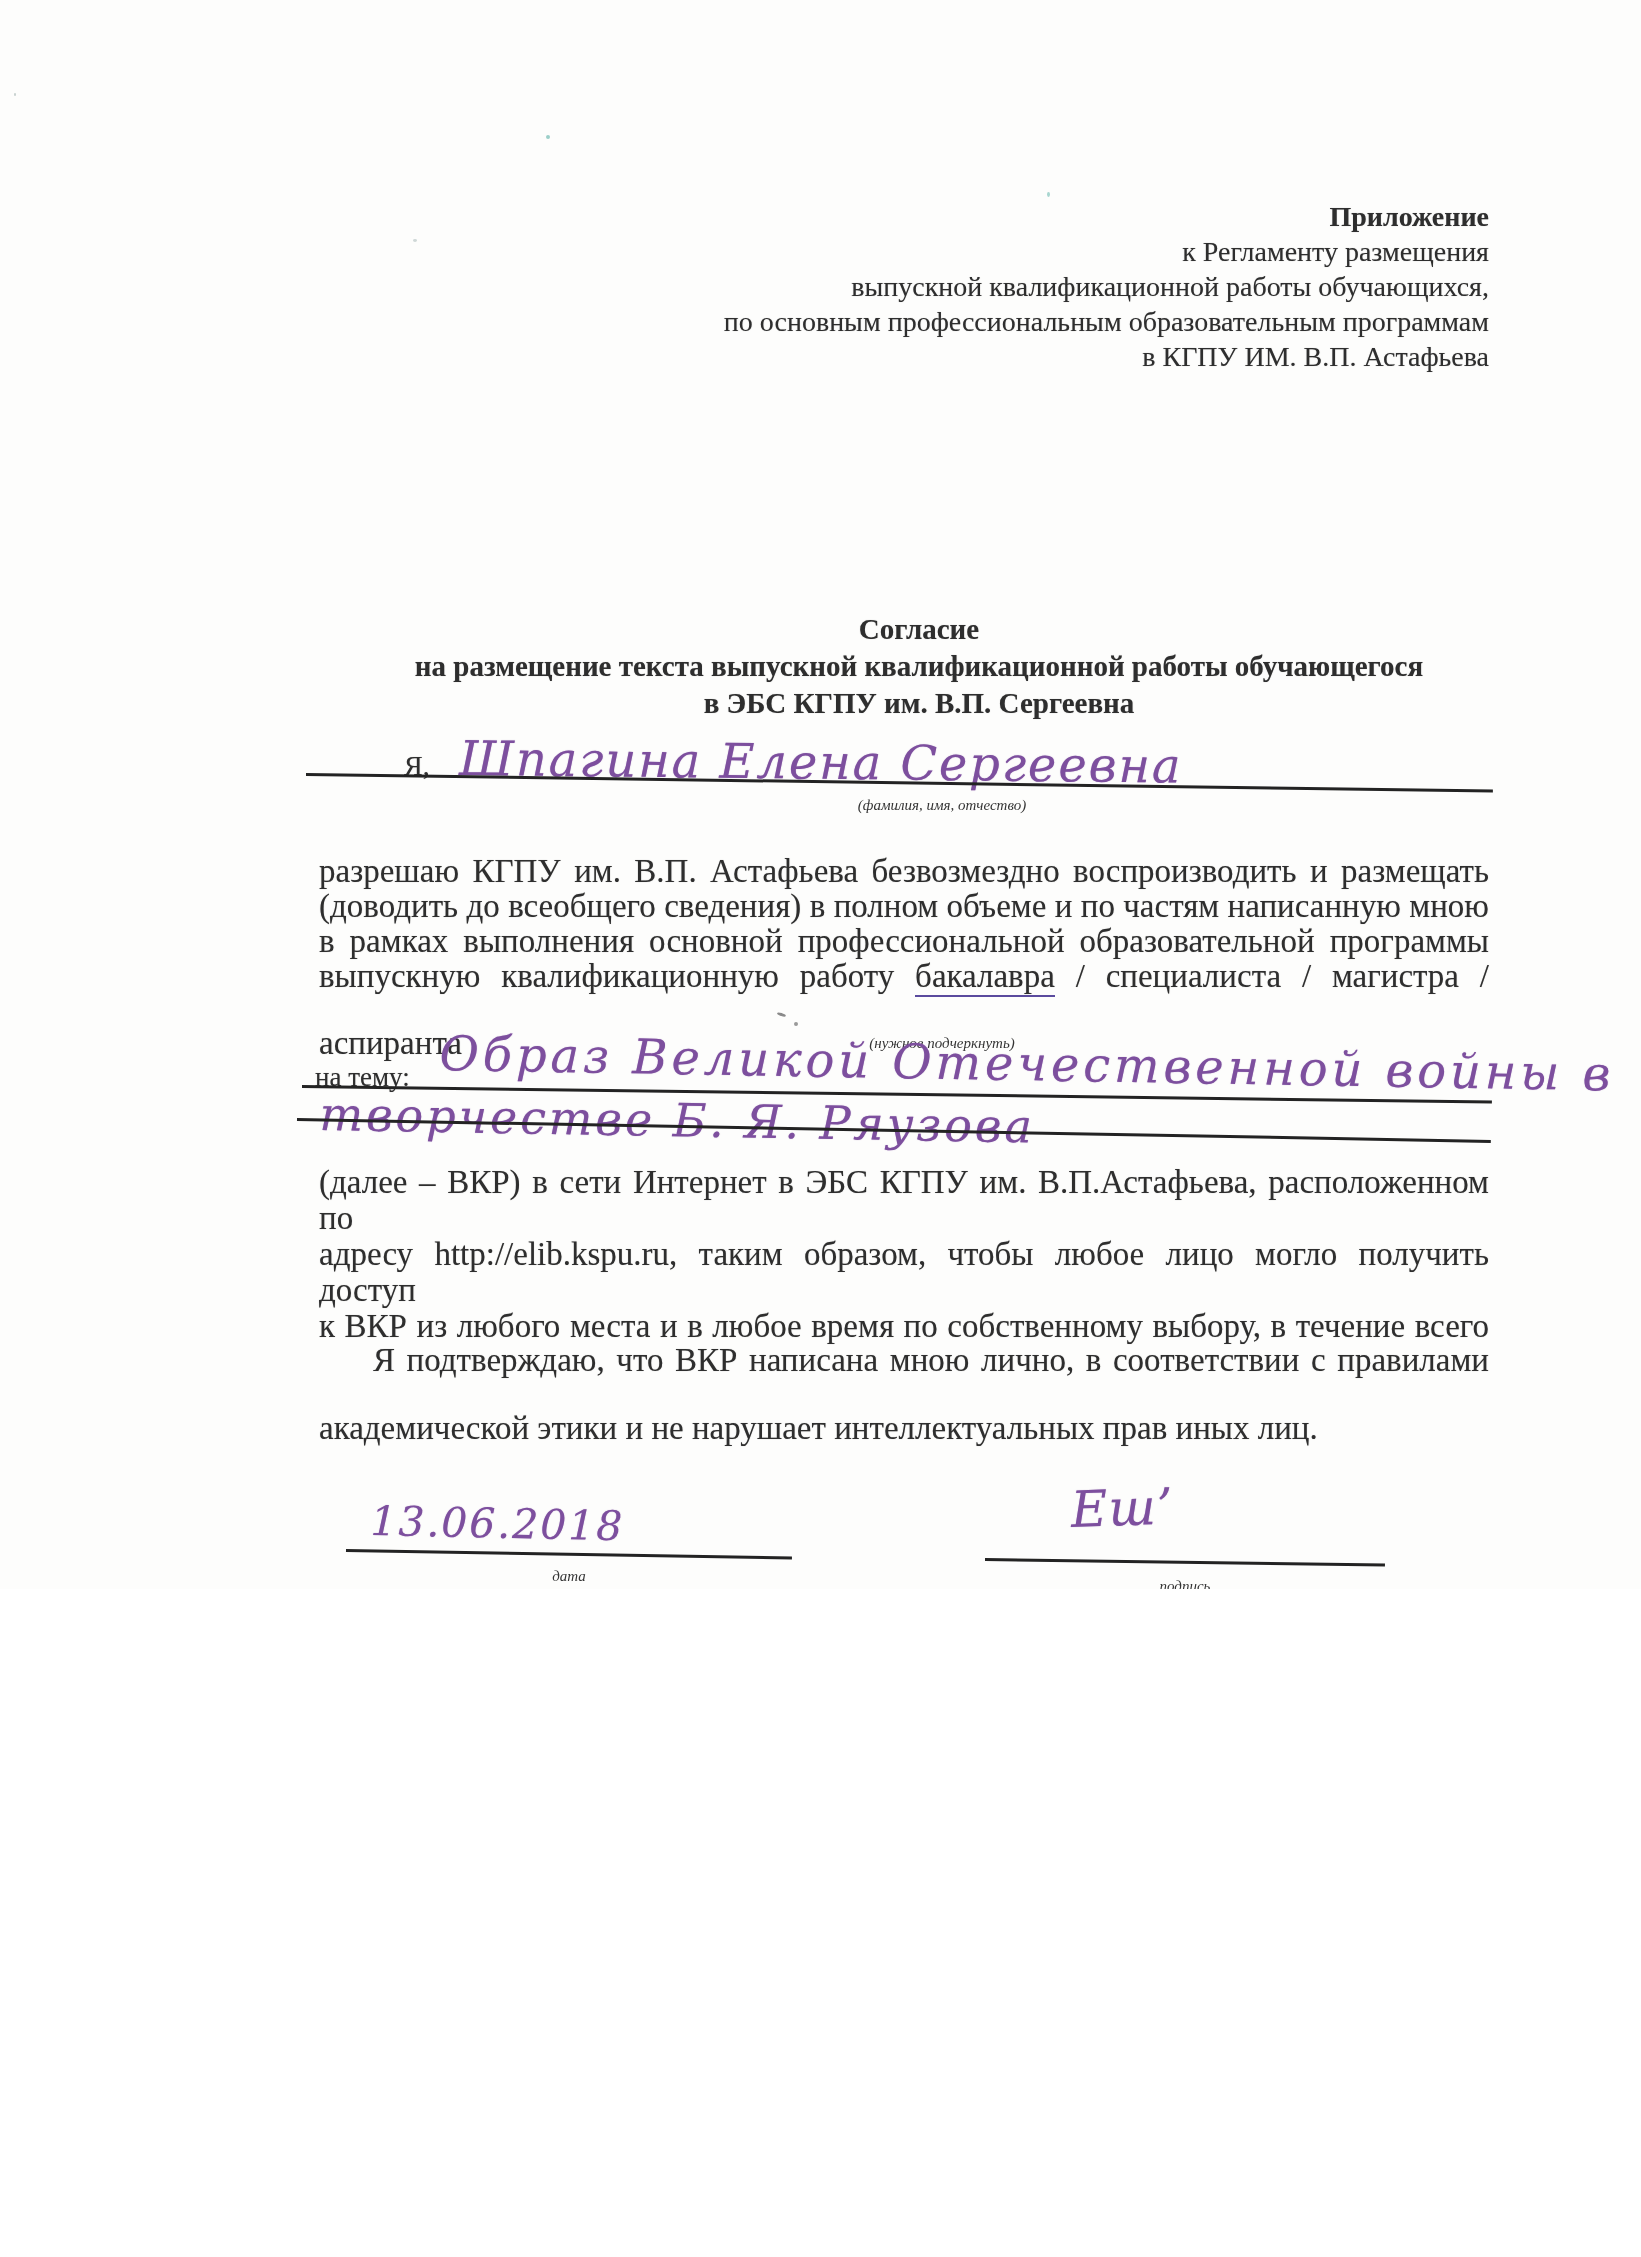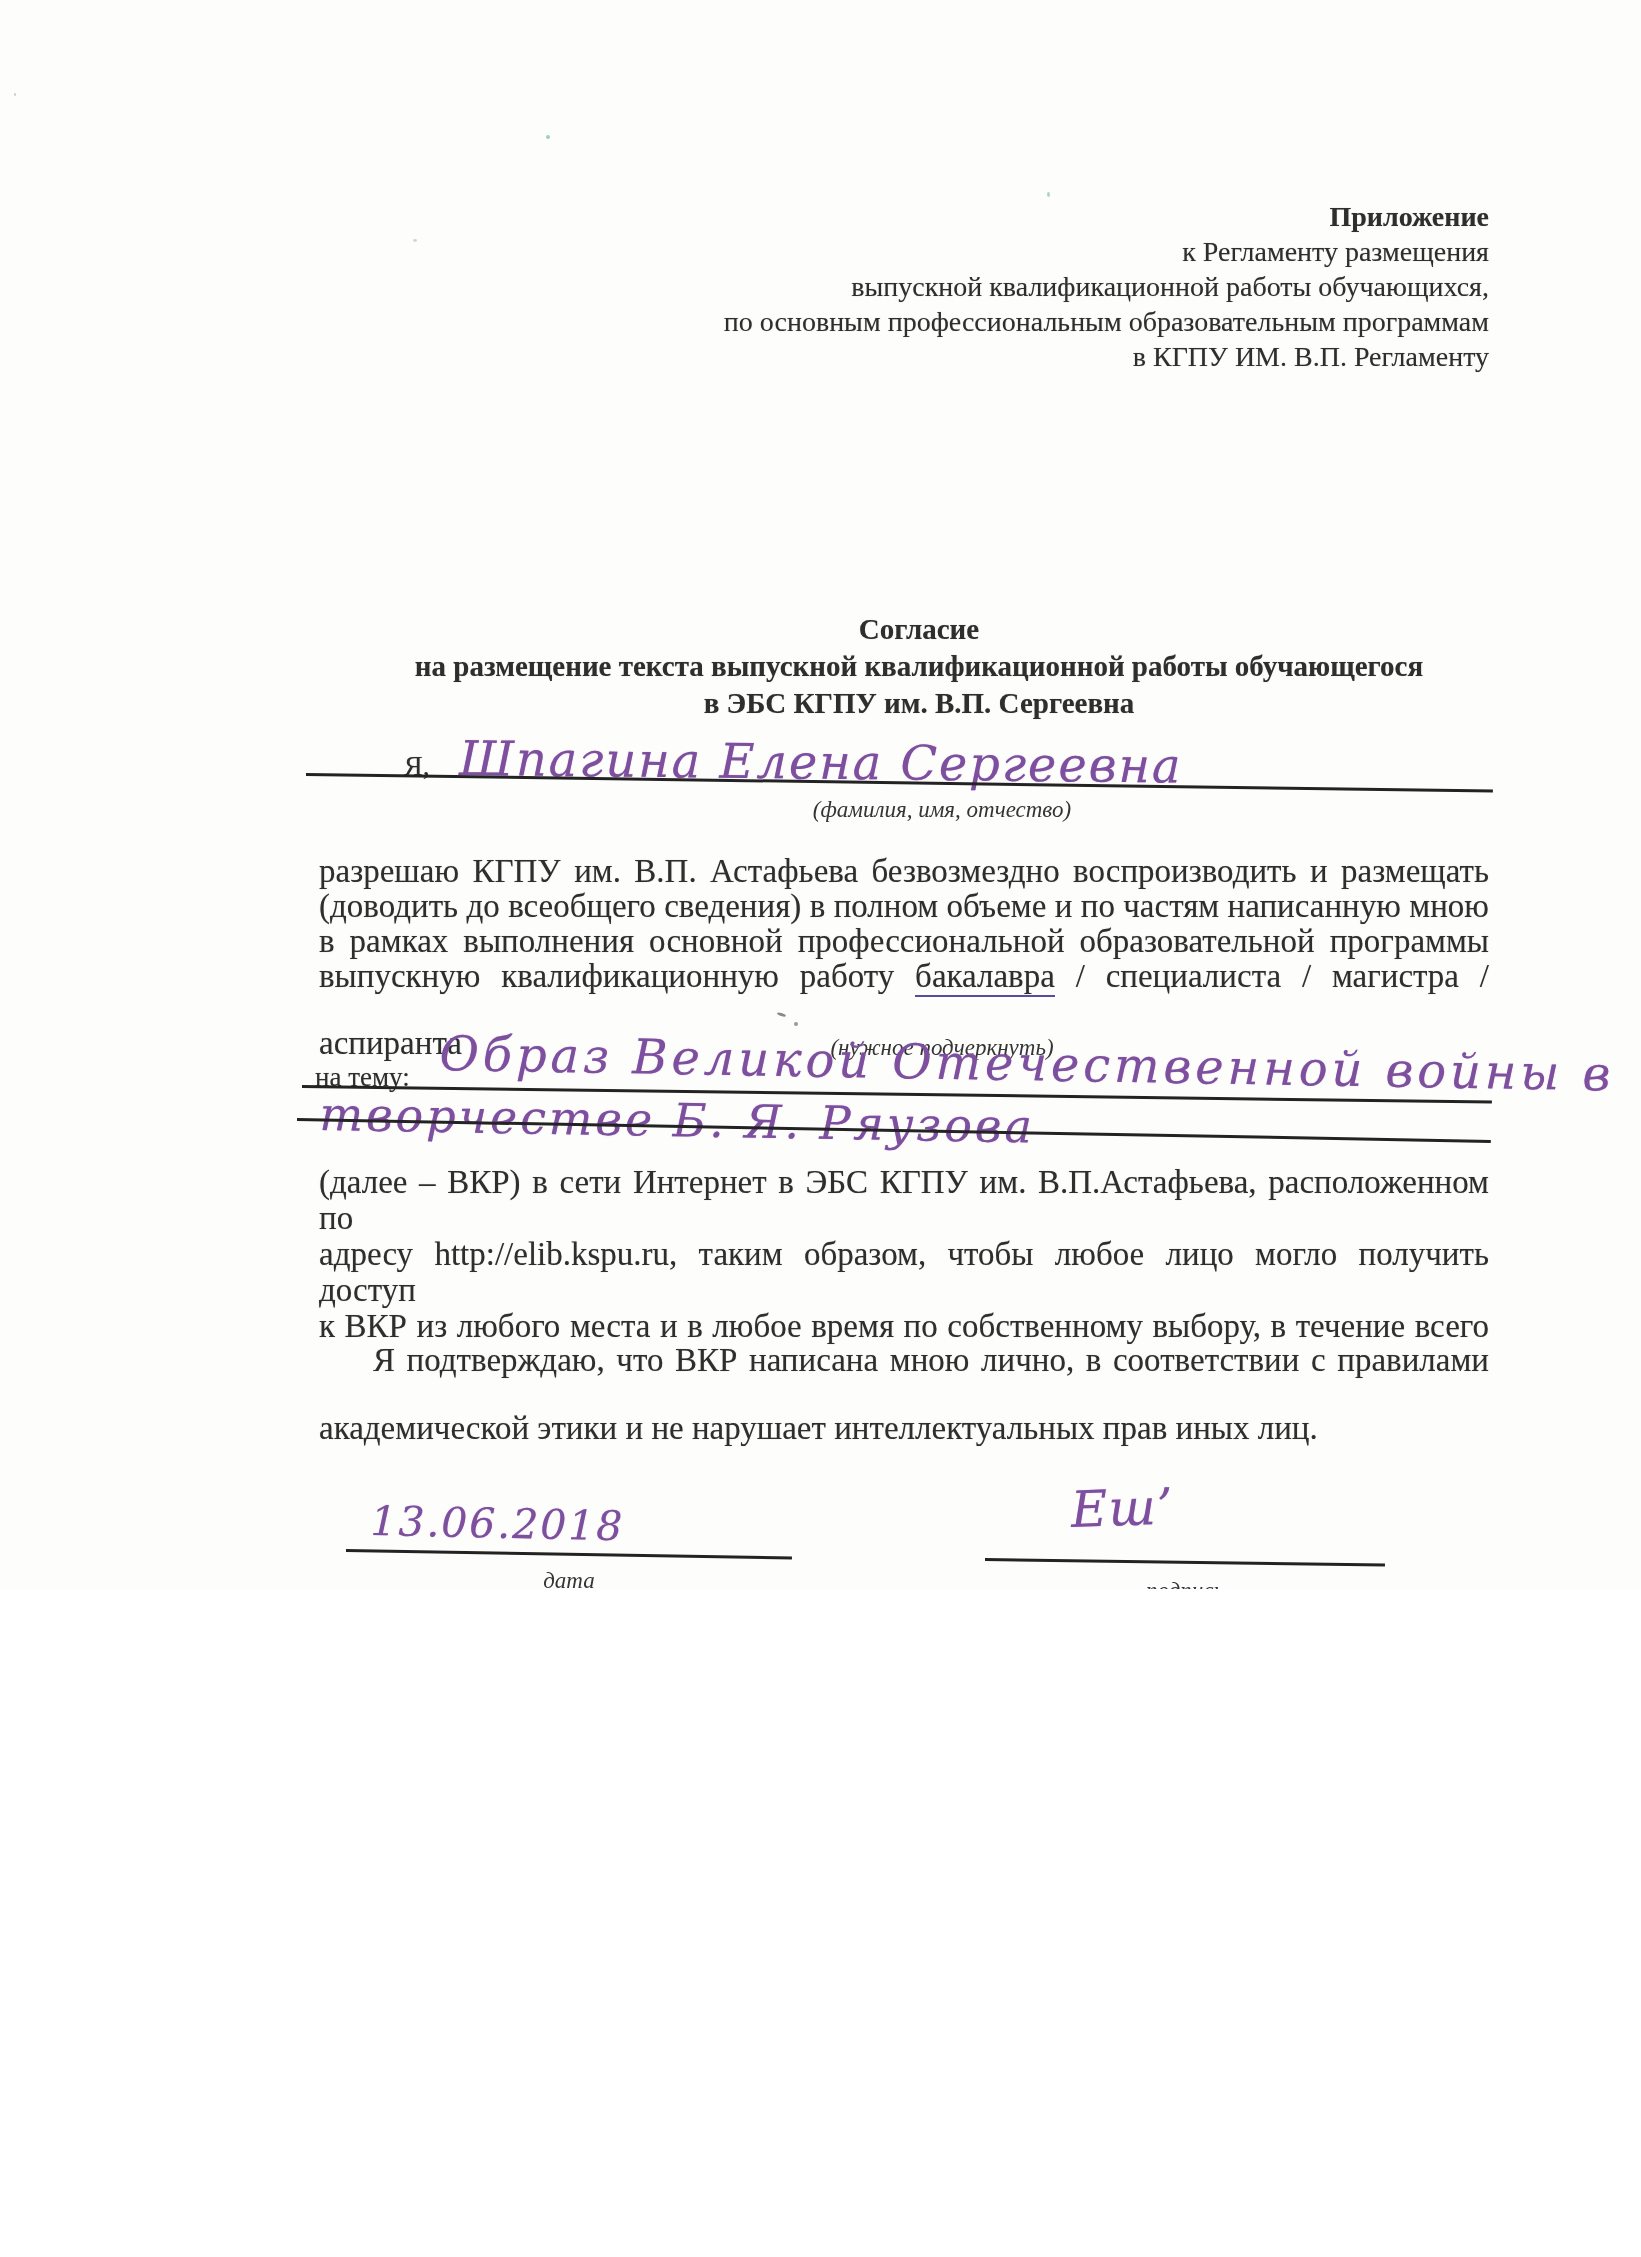--- a/index.html
+++ b/index.html
@@ -17,21 +17,21 @@
     font-weight:bold;font-size:29px;line-height:37px;}
   
   .hand{
     font-family:"DejaVu Serif", serif;font-style:italic;color:#7d4f9e;
     white-space:nowrap;transform-origin:left bottom;
     text-shadow:0 0 1px rgba(125,79,158,.55);
   }
   
   .rule{position:absolute;height:2.9px;background:#232323;transform-origin:left center;}
   
-  .caption{position:absolute;font-style:italic;font-size:23px;color:#353535;
+  .caption{position:absolute;font-style:italic;font-size:15px;color:#353535;
     text-align:center;}
   
   .para{position:absolute;left:319px;width:1170px;font-size:33px;line-height:35px;}
   .jline{text-align:justify;text-align-last:justify;}
   .lline{text-align:left;margin-top:32px;}
   .ind{padding-left:54px;box-sizing:border-box;}
   .uline{border-bottom:2.9px solid #5b4b9e;padding-bottom:1px;}
   .name-row{position:absolute;left:404px;top:730px;display:flex;align-items:baseline;gap:29px;}
   .name-row .pronoun{font-size:28px;}
   .hw-name{font-size:48px;letter-spacing:1.9px;transform:rotate(0.6deg);}
@@ -45,21 +45,21 @@
 </head>
 <body>
 
 <div class="page">
 
   <div class="header-block print">
     <div class="b">Приложение</div>
     <div>к Регламенту  размещения</div>
     <div>выпускной квалификационной работы обучающихся,</div>
     <div>по основным профессиональным образовательным программам</div>
-    <div>в КГПУ ИМ. В.П. Регламенту</div>
+    <div>в КГПУ ИМ. В.П. Астафьева</div>
   </div>
 
   <div class="title-block print">
     <div>Согласие</div>
     <div>на размещение текста выпускной квалификационной работы обучающегося</div>
     <div>в ЭБС КГПУ им. В.П. Сергеевна</div>
   </div>
 
   <div class="name-row">
     <span class="pronoun print">Я,</span>

